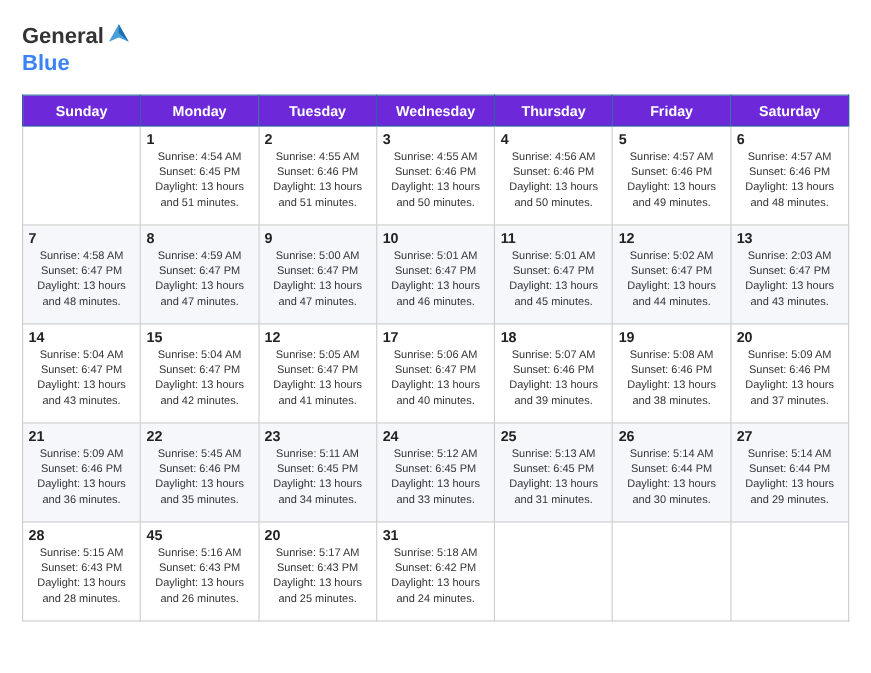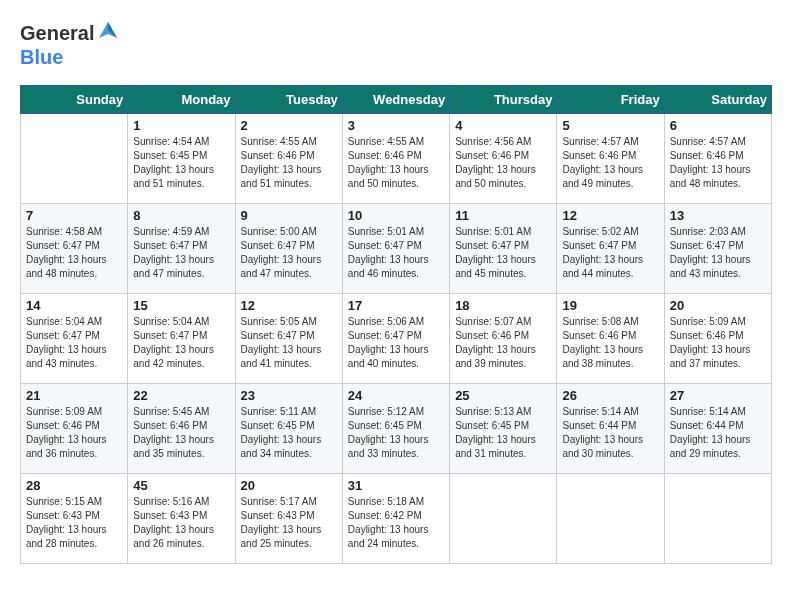--- a/index.html
+++ b/index.html
@@ -37,24 +37,24 @@
     .location {
       font-size: 15px;
       color: #555;
     }
     .calendar-table {
       width: 100%;
       border-collapse: collapse;
       font-size: 11px;
     }
     .calendar-table thead th {
-      background-color: #0f766e;
+      background-color: #6d28d9;
       color: #fff;
       padding: 6px 4px;
-      text-align: right;
+      text-align: center;
       font-size: 13px;
       font-weight: bold;
       border: 1px solid #2a5fa0;
     }
     .calendar-table tbody td {
       border: 1px solid #ccc;
       vertical-align: top;
       padding: 4px 5px;
       width: 107px;
       min-height: 80px;
@@ -68,20 +68,21 @@
       font-weight: bold;
       font-size: 13px;
       color: #222;
       display: block;
       margin-bottom: 2px;
     }
     .day-info {
       font-size: 10px;
       color: #333;
       line-height: 1.4;
+      text-align: center;
     }
     .empty-cell {
       background: #f9f9f9;
     }
   </style>
 </head>
 <body>
 
 <div class="header-area">
   <div class="logo">

